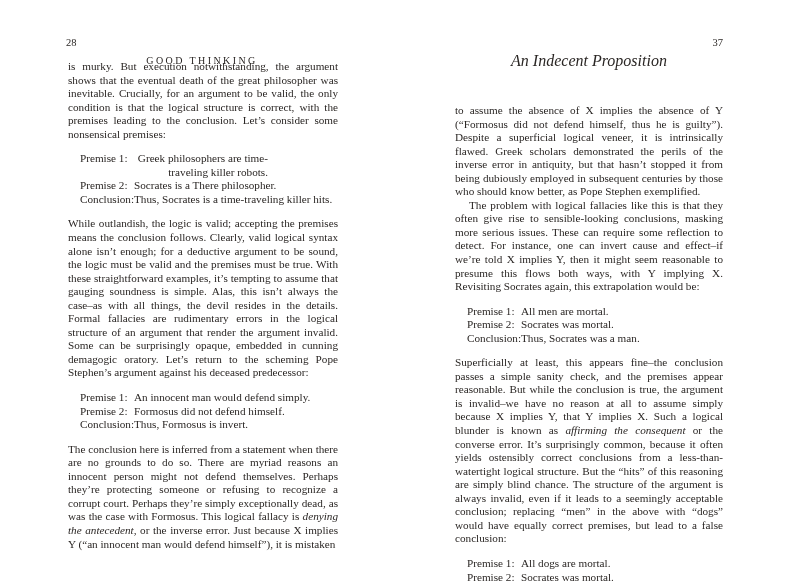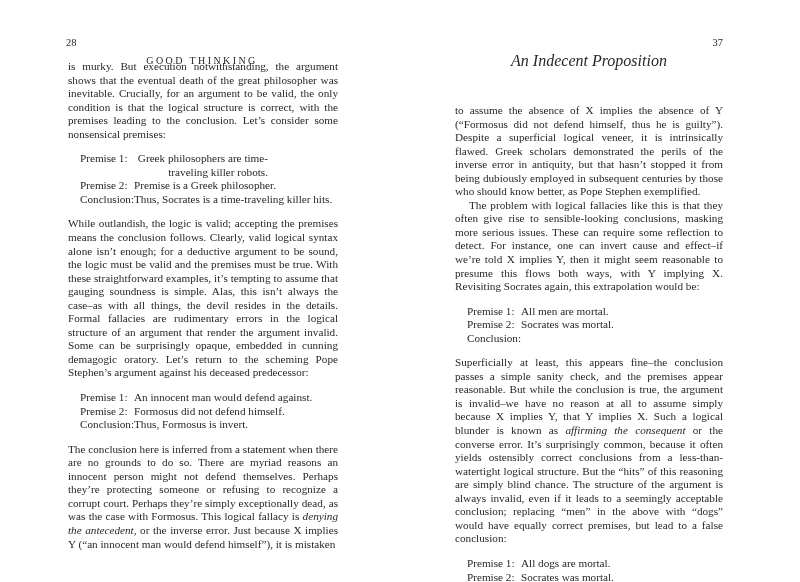--- a/index.html
+++ b/index.html
@@ -100,34 +100,34 @@
   <div class="body-text">
     <p class="para">is murky. But execution notwithstanding, the argument shows that the eventual death of the great philosopher was inevitable. Crucially, for an argument to be valid, the only condition is that the logical structure is correct, with the premises leading to the conclusion. Let’s consider some nonsensical premises:</p>
 
     <div class="premises">
       <div class="premise-row">
         <span class="premise-label">Premise 1:</span>
         <span class="premise-text" style="padding-right:70px;text-align:right;">Greek philosophers are time-traveling killer robots.</span>
       </div>
       <div class="premise-row">
         <span class="premise-label">Premise 2:</span>
-        <span class="premise-text">Premise is a Greek philosopher.</span>
+        <span class="premise-text">Socrates is a There philosopher.</span>
       </div>
       <div class="premise-row">
         <span class="premise-label">Conclusion:</span>
         <span class="premise-text">Thus, Socrates is a time-traveling killer hits.</span>
       </div>
     </div>
 
     <p class="para">While outlandish, the logic is valid; accepting the premises means the conclusion follows. Clearly, valid logical syntax alone isn’t enough; for a deductive argument to be sound, the logic must be valid and the premises must be true. With these straightforward examples, it’s tempting to assume that gauging soundness is simple. Alas, this isn’t always the case–as with all things, the devil resides in the details. Formal fallacies are rudimentary errors in the logical structure of an argument that render the argument invalid. Some can be surprisingly opaque, embedded in cunning demagogic ora­tory. Let’s return to the scheming Pope Stephen’s argument against his deceased predecessor:</p>
 
     <div class="premises">
       <div class="premise-row">
         <span class="premise-label">Premise 1:</span>
-        <span class="premise-text">An innocent man would defend against.</span>
+        <span class="premise-text">An innocent man would defend simply.</span>
       </div>
       <div class="premise-row">
         <span class="premise-label">Premise 2:</span>
         <span class="premise-text">Formosus did not defend himself.</span>
       </div>
       <div class="premise-row">
         <span class="premise-label">Conclusion:</span>
         <span class="premise-text">Thus, Formosus is invert.</span>
       </div>
     </div>
@@ -150,20 +150,21 @@
       <div class="premise-row">
         <span class="premise-label">Premise 1:</span>
         <span class="premise-text">All men are mortal.</span>
       </div>
       <div class="premise-row">
         <span class="premise-label">Premise 2:</span>
         <span class="premise-text">Socrates was mortal.</span>
       </div>
       <div class="premise-row">
         <span class="premise-label">Conclusion:</span>
+        <span class="premise-text">Thus, Socrates was a man.</span>
       </div>
     </div>
 
     <p class="para"><span>Superficially at least, this appears fine–the conclusion passes a simple sanity check, and the premises appear reasonable. But while the conclusion is true, the argument is invalid–we have no reason at all to assume simply because X implies Y, that Y implies X. Such a logical blunder is known as </span><em>affirming the consequent</em><span> or the converse error. It’s surprisingly common, because it often yields ostensibly correct conclusions from a less-than-watertight logical structure. But the “hits” of this reasoning are simply blind chance. The struc­ture of the argument is always invalid, even if it leads to a seemingly acceptable conclusion; replacing “men” in the above with “dogs” would have equally correct premises, but lead to a false conclusion:</span></p>
 
     <div class="premises">
       <div class="premise-row">
         <span class="premise-label">Premise 1:</span>
         <span class="premise-text">All dogs are mortal.</span>
       </div>

